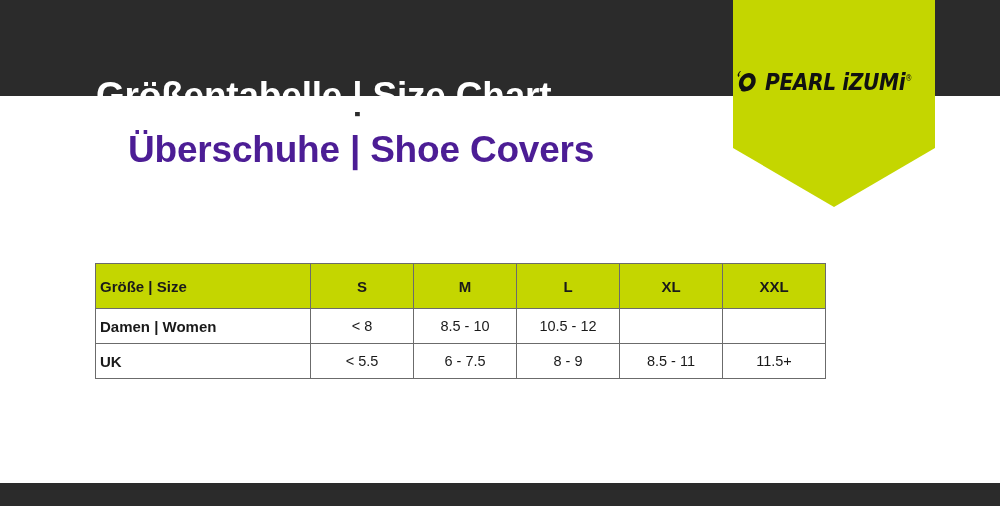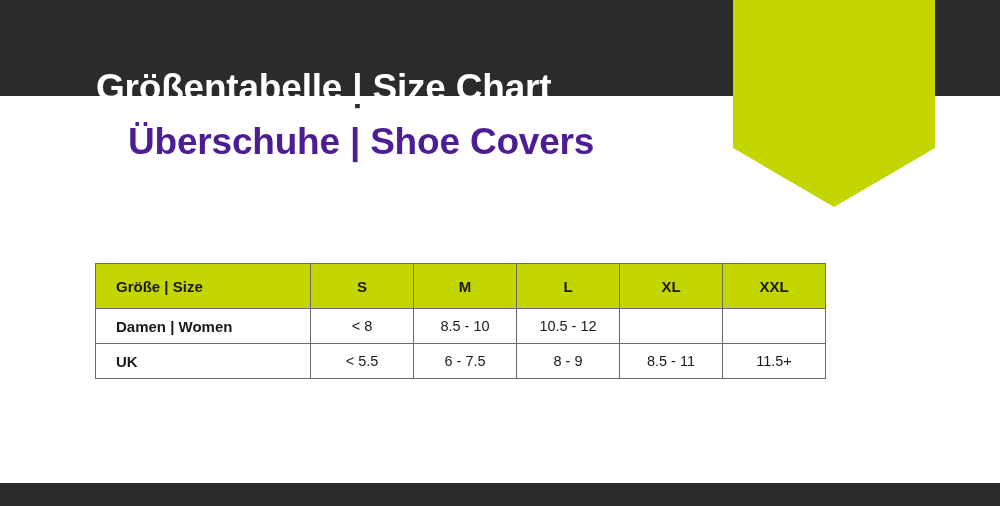--- a/index.html
+++ b/index.html
@@ -78,21 +78,21 @@
   .logo-tm {
     font-size: 8px;
     vertical-align: super;
     font-style: normal;
     font-weight: normal;
   }
 
   
   .title-wrap {
     position: absolute;
-    left: 0; top: 8px;
+    left: 0; top: 16px;
     width: 1000px;
     height: 180px;
   }
   .title-line {
     position: absolute;
     font-family: "Liberation Sans", sans-serif;
     font-weight: bold;
     font-size: 37px;
     line-height: 44px;
     letter-spacing: -0.2px;
@@ -141,21 +141,21 @@
   .size-table thead th {
     background: #c4d600;
     font-weight: bold;
     font-size: 15px;
     height: 45px;
     border-color: #6b6b6b;
   }
   .size-table .col-label {
     width: 215px;
     text-align: left;
-    padding-left: 20px;
+    padding-left: 4px;
     font-weight: bold;
   }
   .size-table tbody td.col-label {
     font-weight: bold;
     font-size: 15px;
   }
   .size-table .col-size {
     width: 103px;
   }
 
@@ -171,20 +171,28 @@
 </style>
 </head>
 <body>
 
 <div id="page">
 
   <div class="header-band"></div>
 
   <div class="pennant"></div>
 
+  <div class="logo">
+    <svg class="logo-mark" viewBox="0 0 24 26">
+      <path d="M4.2 2.0 C2.6 3.4 1.6 5.0 1.6 6.2 C1.6 7.0 2.0 7.6 2.7 7.9 L3.6 6.3 C3.3 6.1 3.2 5.8 3.2 5.4 C3.2 4.4 3.9 3.2 5.0 2.3 Z" fill="#111111"></path>
+      <path d="M13.0 4.0 C8.4 4.0 4.0 8.0 3.0 13.2 C2.1 18.2 5.0 22.2 9.6 22.2 C14.2 22.2 18.6 18.2 19.6 13.2 C20.5 8.0 17.6 4.0 13.0 4.0 Z M12.2 8.6 C14.4 8.6 15.7 10.5 15.2 13.1 C14.7 15.8 12.6 17.7 10.4 17.7 C8.2 17.7 6.9 15.8 7.4 13.1 C7.9 10.5 10.0 8.6 12.2 8.6 Z" fill="#111111"></path>
+      <path d="M9.6 22.2 C9.6 22.2 6.2 23.0 4.6 21.2 L6.0 19.4 C6.0 19.4 7.4 20.9 9.6 20.6 Z" fill="#111111"></path>
+    </svg>
+    <span class="logo-text"><span>PEARL iZUMi</span><span class="logo-tm">®</span></span>
+  </div>
 
   <div class="title-wrap">
     <div class="title-line title1-white">Größentabelle | Size Chart</div>
     <div class="title-line title1-dark">Größentabelle | Size Chart</div>
     <div class="title-line title2">Überschuhe | Shoe Covers</div>
   </div>
 
   <table class="size-table">
     <thead>
       <tr>

